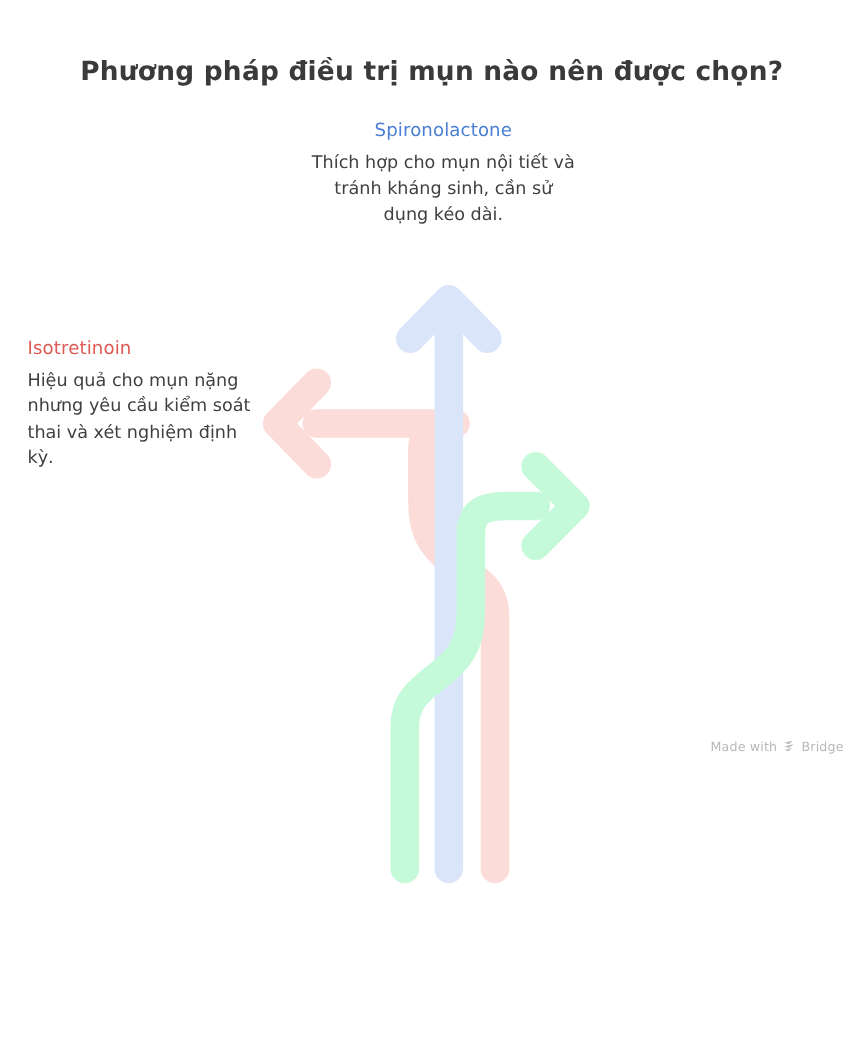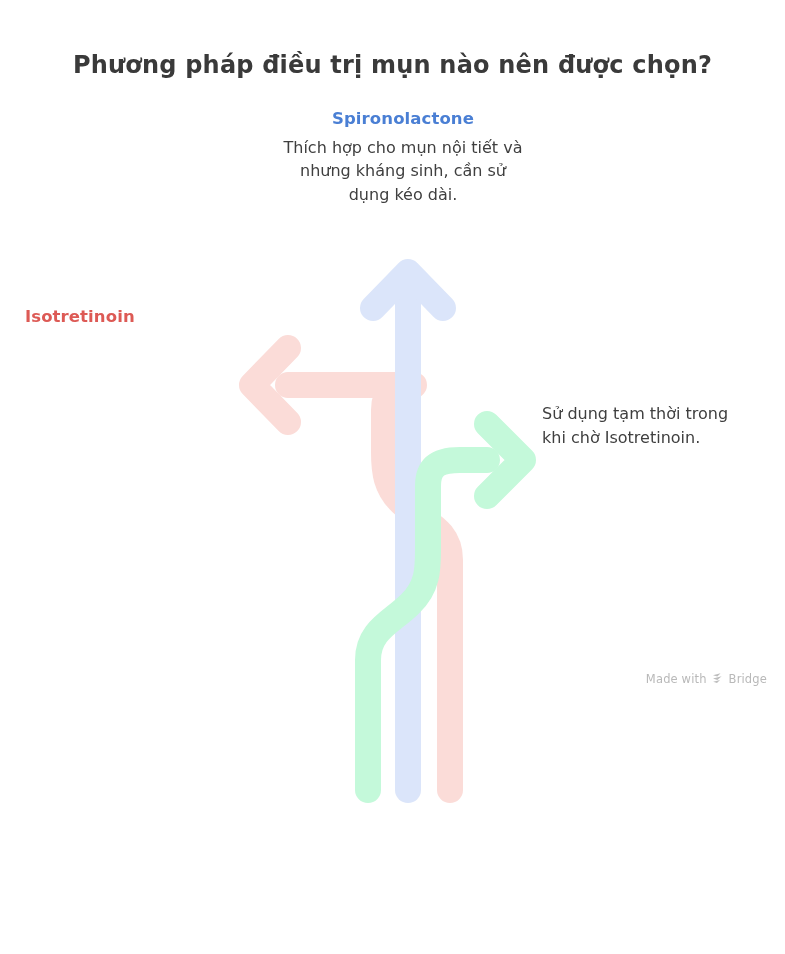--- a/index.html
+++ b/index.html
@@ -44,21 +44,21 @@
     height: 954px;
   }
 
   
   .node {
     position: absolute;
   }
   .node h3 {
     margin: 0 0 6px 0;
     font-size: 16.5px;
-    font-weight: bold;
+    font-weight: normal;
     line-height: 1.32;
     letter-spacing: 0.1px;
   }
   .node p {
     margin: 0;
     font-size: 16px;
     line-height: 1.47;
     color: #3f3f3f;
   }
 
@@ -139,29 +139,29 @@
                L 428 486
                C 428 464 441 460 460 460
                L 487 460"></path>
       <path fill="none" stroke="#c4f9da" stroke-width="26" stroke-linecap="round" stroke-linejoin="round" d="M 487 424 L 523 460 L 487 496"></path>
     </g>
 
   </svg>
 
   <div class="node" id="node-spironolactone">
     <h3>Spironolactone</h3>
-    <p>Thích hợp cho mụn nội tiết và nhưng kháng sinh, cần sử dụng kéo dài.</p>
+    <p>Thích hợp cho mụn nội tiết và tránh kháng sinh, cần sử dụng kéo dài.</p>
   </div>
 
   <div class="node" id="node-isotretinoin">
     <h3>Isotretinoin</h3>
+    <p>Hiệu quả cho mụn nặng nhưng yêu cầu kiểm soát thai và xét nghiệm định kỳ.</p>
   </div>
 
   <div class="node" id="node-bridge">
-    <p>Sử dụng tạm thời trong khi chờ Isotretinoin.</p>
   </div>
 
   <div id="watermark">
     <span>Made with</span>
     <span class="napkin-logo">
       <svg width="12" height="12" viewBox="0 0 12 12" aria-hidden="true">
         <path d="M1 3.2 L8.5 1.2 L5.4 4.6 Z" fill="#bdbdbd"></path>
         <path d="M1 6.6 L9.6 4.3 L5.4 8.0 Z" fill="#bdbdbd"></path>
         <path d="M1.2 9.8 L8.0 8.0 L5.0 10.9 Z" fill="#bdbdbd"></path>
       </svg>

